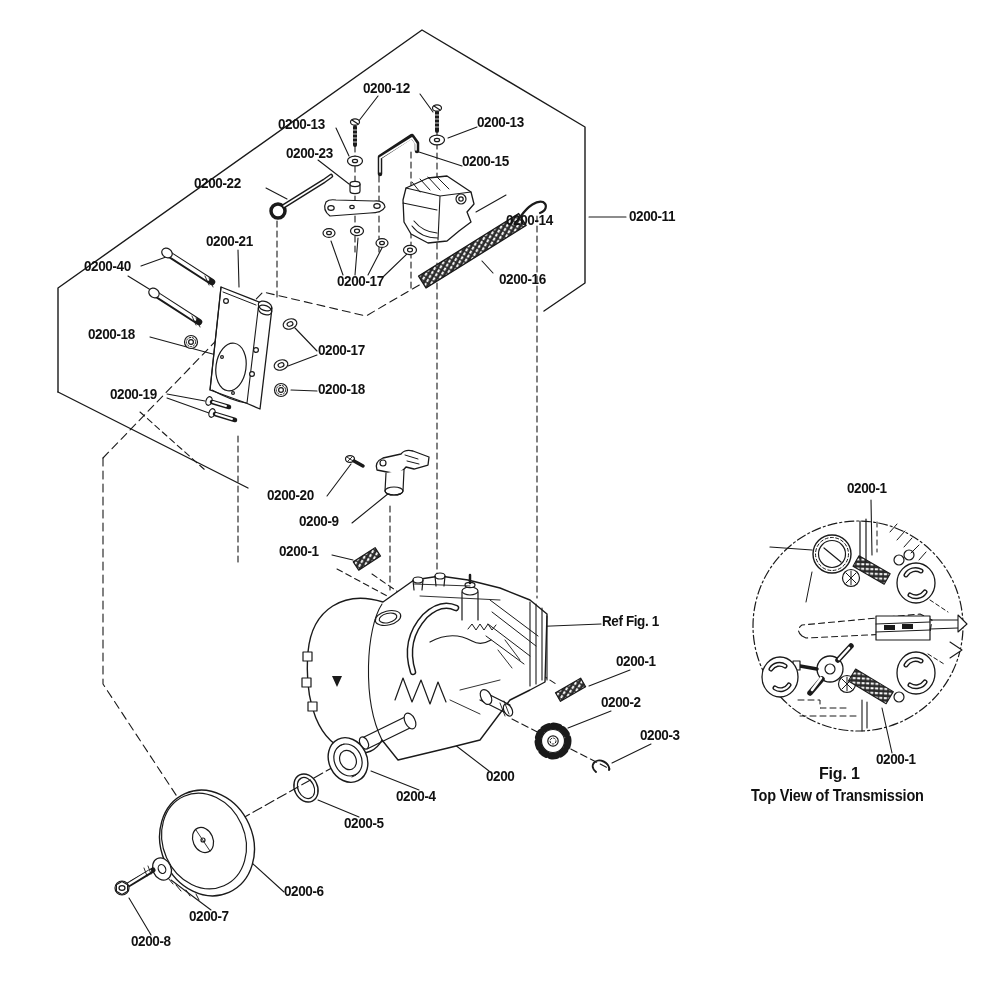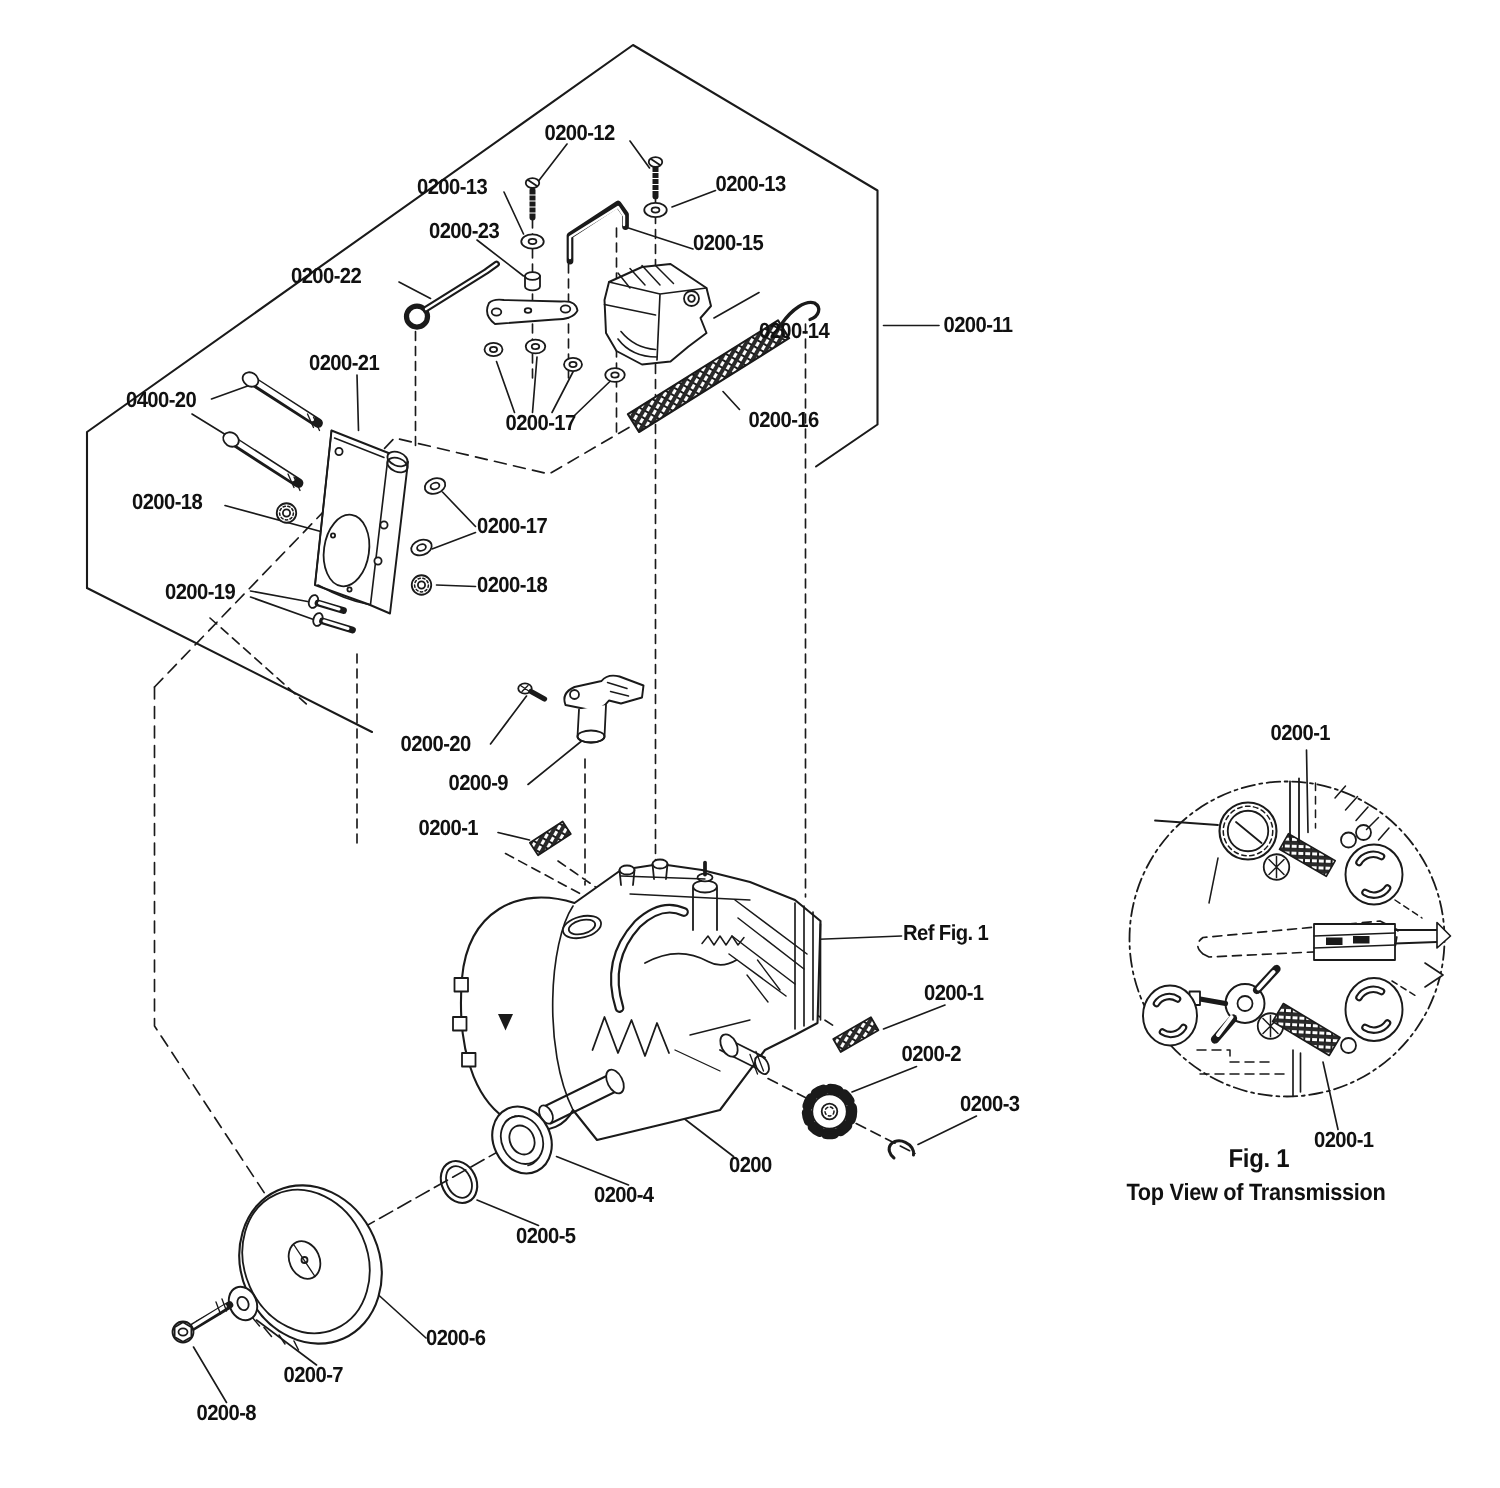--- a/index.html
+++ b/index.html
@@ -389,21 +389,21 @@
       <div class="label" style="left: 278px; top: 118px;">0200-13</div>
       <div class="label" style="left: 273px; top: 147px; margin-left: 13px;">0200-23</div>
       <div class="label" style="left: 477px; top: 116px;">0200-13</div>
       <div class="label" style="left: 462px; top: 155px;">0200-15</div>
       <div class="label" style="left: 506px; top: 182px; margin-top: 32px;">0200-14</div>
       <div class="label" style="left: 194px; top: 177px;">0200-22</div>
       <div class="label" style="left: 629px; top: 210px;">0200-11</div>
       <div class="label" style="left: 479px; top: 273px; margin-left: 20px;">0200-16</div>
       <div class="label" style="left: 337px; top: 275px;">0200-17</div>
       <div class="label" style="left: 206px; top: 235px;">0200-21</div>
-      <div class="label" style="left: 84px; top: 260px;">0400-20</div>
+      <div class="label" style="left: 84px; top: 260px;">0200-40</div>
       <div class="label" style="left: 88px; top: 328px;">0200-18</div>
       <div class="label" style="left: 110px; top: 388px;">0200-19</div>
       <div class="label" style="left: 318px; top: 344px;">0200-17</div>
       <div class="label" style="left: 318px; top: 383px;">0200-18</div>
       <div class="label" style="left: 267px; top: 489px;">0200-20</div>
       <div class="label" style="left: 299px; top: 515px;">0200-9</div>
       <div class="label" style="left: 279px; top: 545px;">0200-1</div>
       <div class="label" style="left: 602px; top: 615px;">Ref Fig. 1</div>
       <div class="label" style="left: 616px; top: 655px;">0200-1</div>
       <div class="label" style="left: 601px; top: 696px;">0200-2</div>

